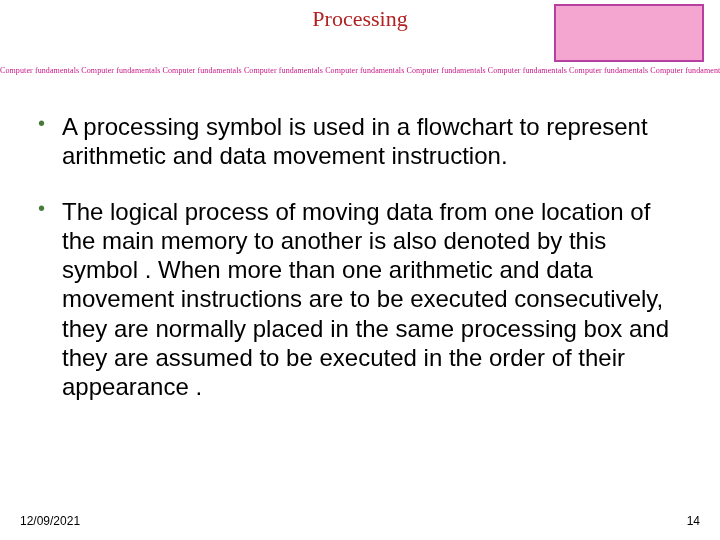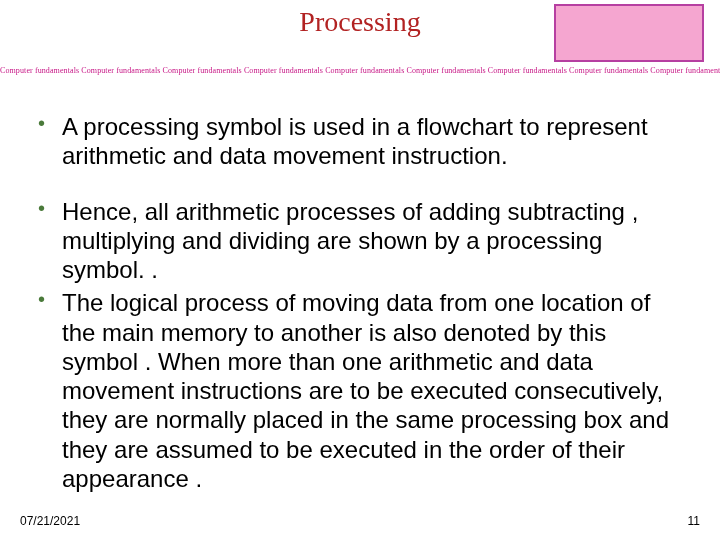--- a/index.html
+++ b/index.html
@@ -9,21 +9,21 @@
       font-family: Verdana, Geneva, sans-serif;
       position: relative;
     }
     .title {
       position: absolute;
       top: 6px;
       left: 0;
       width: 720px;
       text-align: center;
       font-family: "Comic Sans MS", "Comic Sans", cursive;
-      font-size: 28px;
+      font-size: 22px;
       color: #b22222;
     }
     .symbol-box {
       position: absolute;
       top: 4px;
       right: 16px;
       width: 150px;
       height: 58px;
       background: #f5a6d0;
       border: 2px solid #b63fa1;
@@ -88,23 +88,20 @@
 <div class="title">Processing</div>
 
 <div class="symbol-box"></div>
 
 <div class="ribbon-line" id="ribbon">Computer fundamentals Computer fundamentals Computer fundamentals Computer fundamentals Computer fundamentals Computer fundamentals Computer fundamentals Computer fundamentals Computer fundamentals Computer fundamentals </div>
 
 <ul class="body-list">
   <li>
     <span>A processing symbol is used in a flowchart to represent arithmetic and data movement instruction.</span>
   </li>
-  <li class="tight">
-    <span> Hence, all arithmetic processes of adding subtracting , multiplying and dividing are shown by a processing symbol. .</span>
-  </li>
   <li>
     <span>The logical process of moving data from one location of the main memory to another is also denoted by this symbol . When more than one arithmetic and data movement instructions are to be executed consecutively, they are normally placed in the same processing box and they are assumed to be executed in the order of their appearance .</span>
   </li>
 </ul>
 
-<div class="footer-date">07/21/2021</div>
+<div class="footer-date">12/09/2021</div>
 
-<div class="footer-page">11</div>
+<div class="footer-page">14</div>
 
 </body></html>

